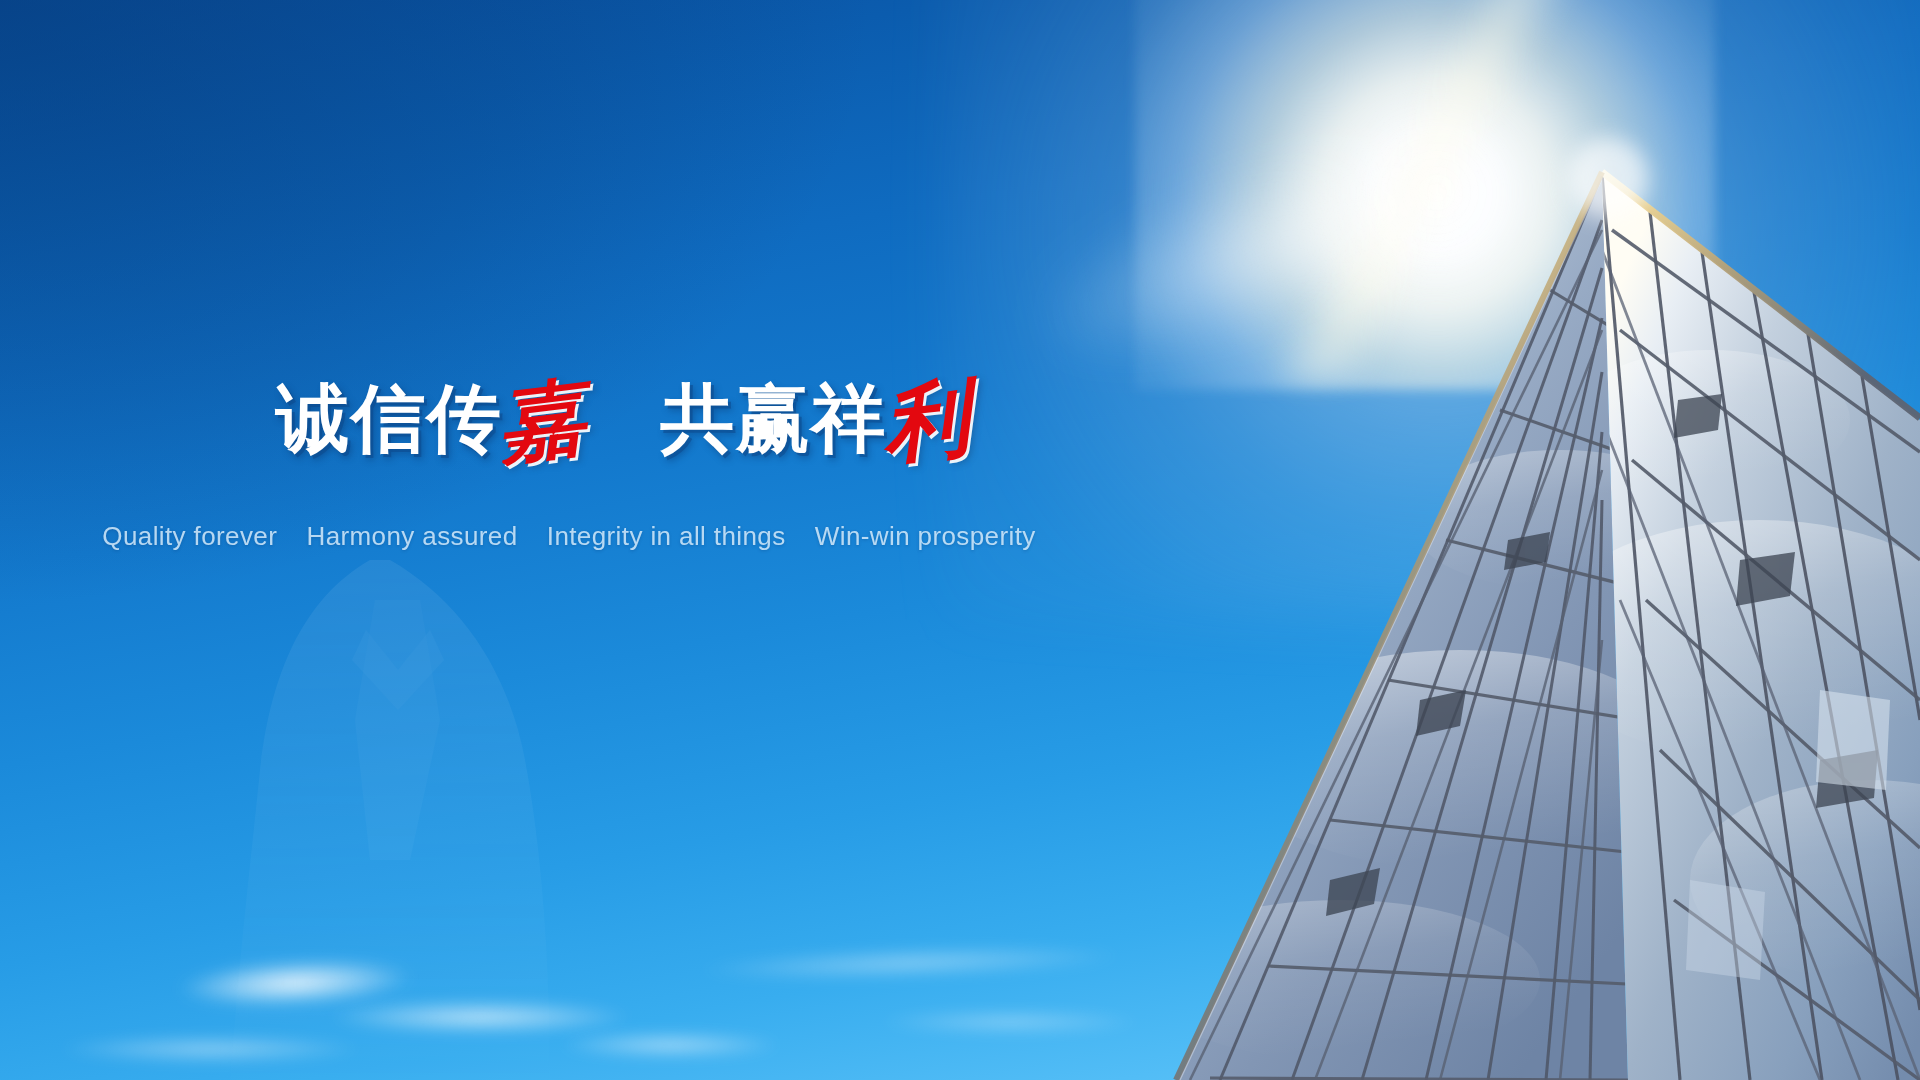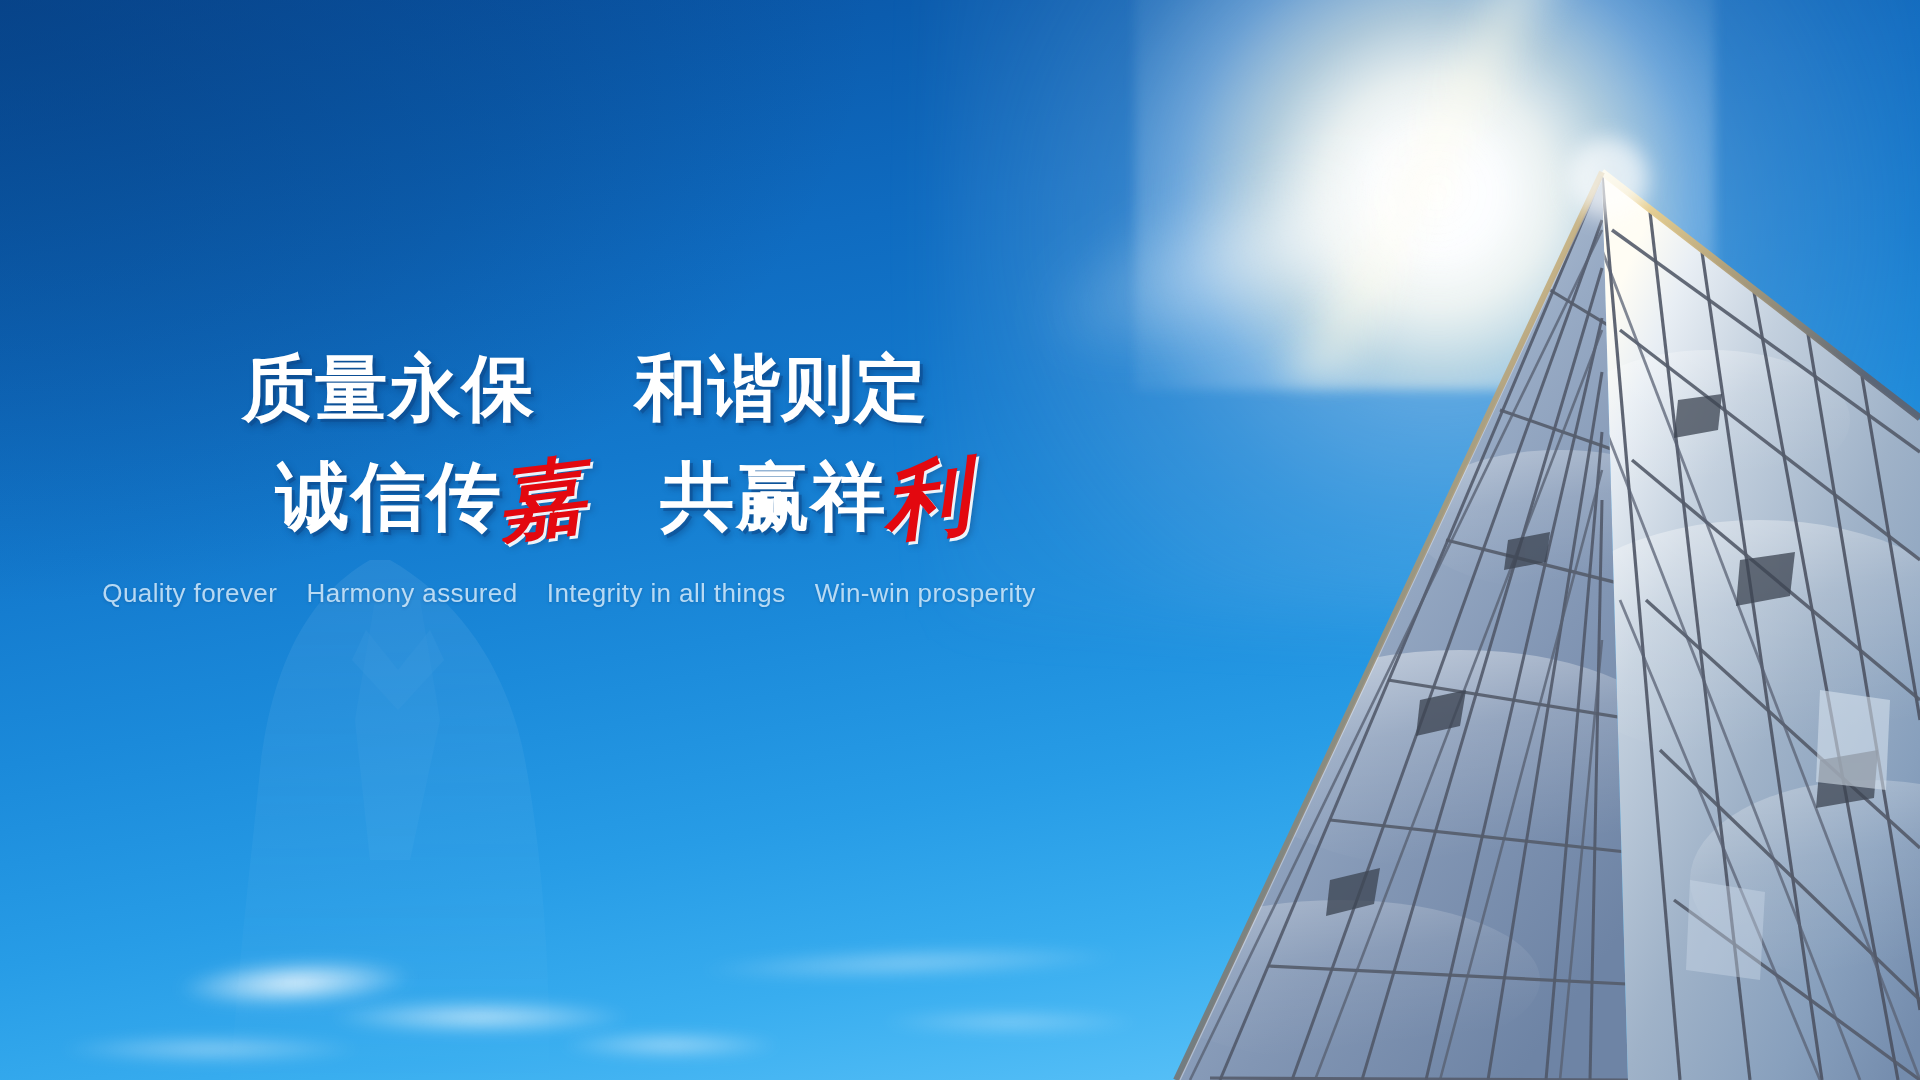--- a/index.html
+++ b/index.html
@@ -149,21 +149,21 @@
     font-size:84px;
     display:inline-block;
     transform:rotate(-7deg) translateY(6px) scaleX(1.04);
     text-shadow:
        2px 3px 0 rgba(255,255,255,0.92),
        4px 5px 6px rgba(20,60,110,0.35);
     margin:0 -4px;
   }
 
   .subtitle {
-    margin-top:40px;
+    margin-top:60px;
     font-size:26px;
     color:rgba(225,242,255,0.80);
     letter-spacing:0.015em;
     white-space:nowrap;
     font-weight:400;
     font-family:"Liberation Sans","DejaVu Sans",sans-serif;
     text-shadow:0 1px 3px rgba(10,60,120,0.30);
     padding-left:8px;
   }
   .subtitle .sgap { display:inline-block; width:14px; }
@@ -327,25 +327,20 @@
 
       <path d="M742 172 L1060 418" stroke="url(#edgeGold)" stroke-width="7" fill="none" opacity="0.95"></path>
       <path d="M742 172 L316 1080" stroke="url(#edgeGold)" stroke-width="6" fill="none" opacity="0.9"></path>
 
       <circle cx="748" cy="178" r="40" fill="#ffffff" opacity="0.65" filter="blur(10px)"></circle>
     </svg>
   </div>
 
   <div class="copy">
 
-    <div class="line line-1">
-      <span>质量永保</span>
-      <span class="gap"></span>
-      <span>和谐则定</span>
-    </div>
 
     <div class="line line-2">
       <span>诚信传</span><span class="brush">嘉</span>
       <span class="gap"></span>
       <span>共赢祥</span><span class="brush">利</span>
     </div>
 
     <div class="subtitle">
       <span>Quality forever</span>
       <span class="sgap"></span>

